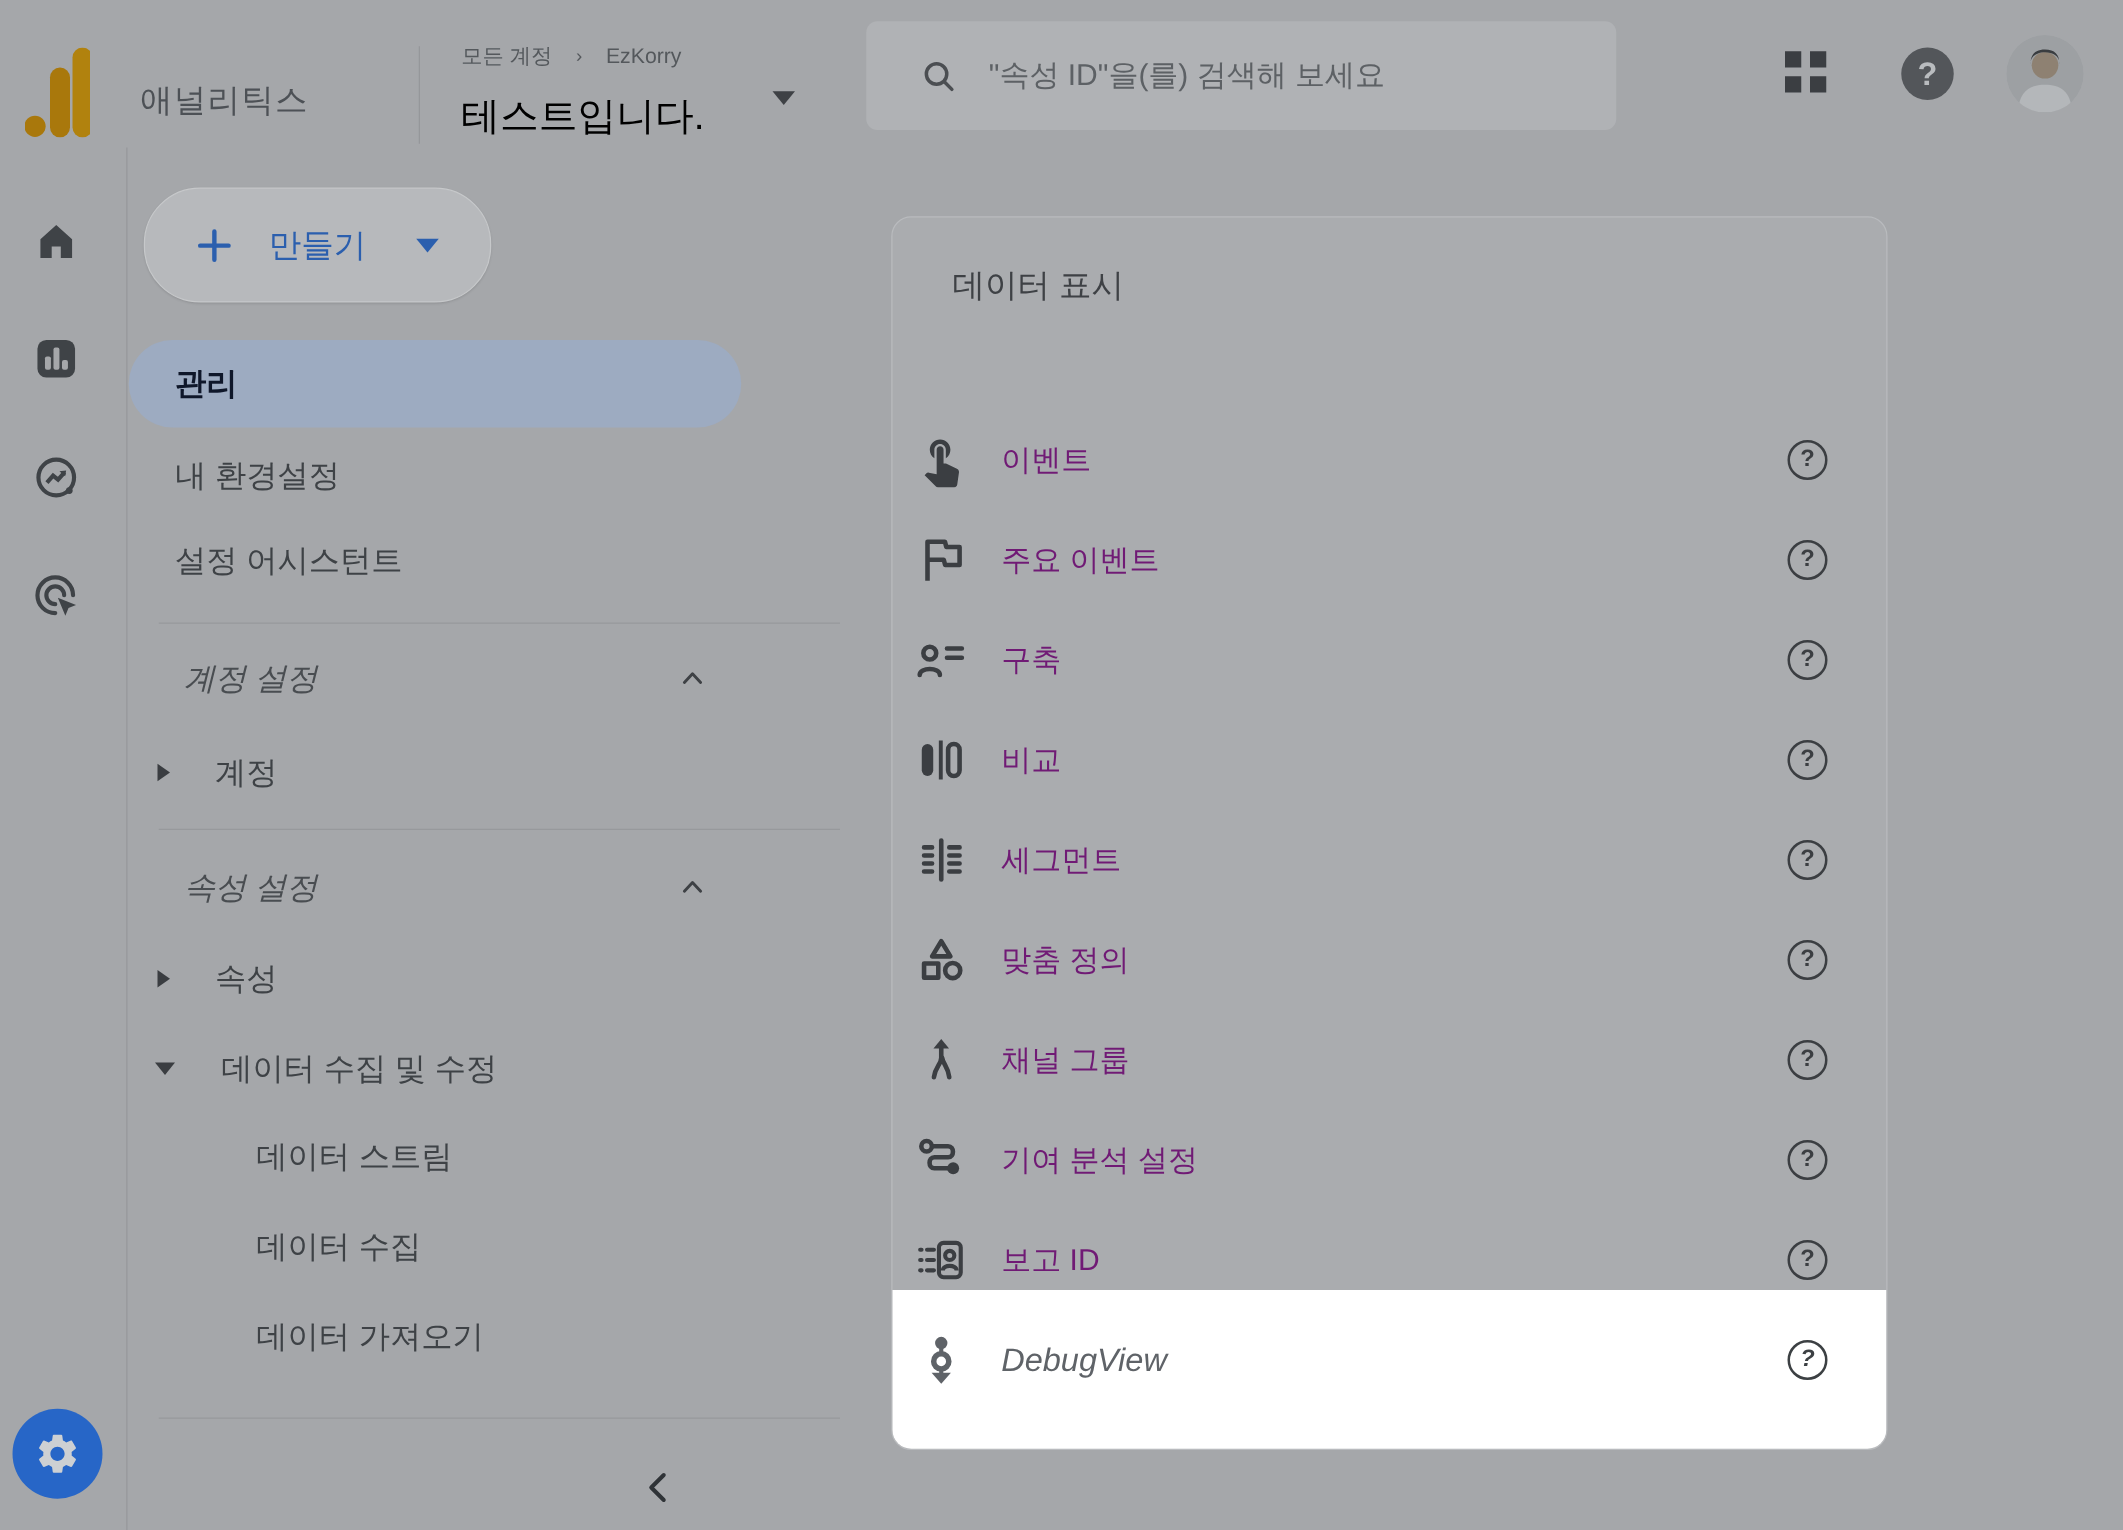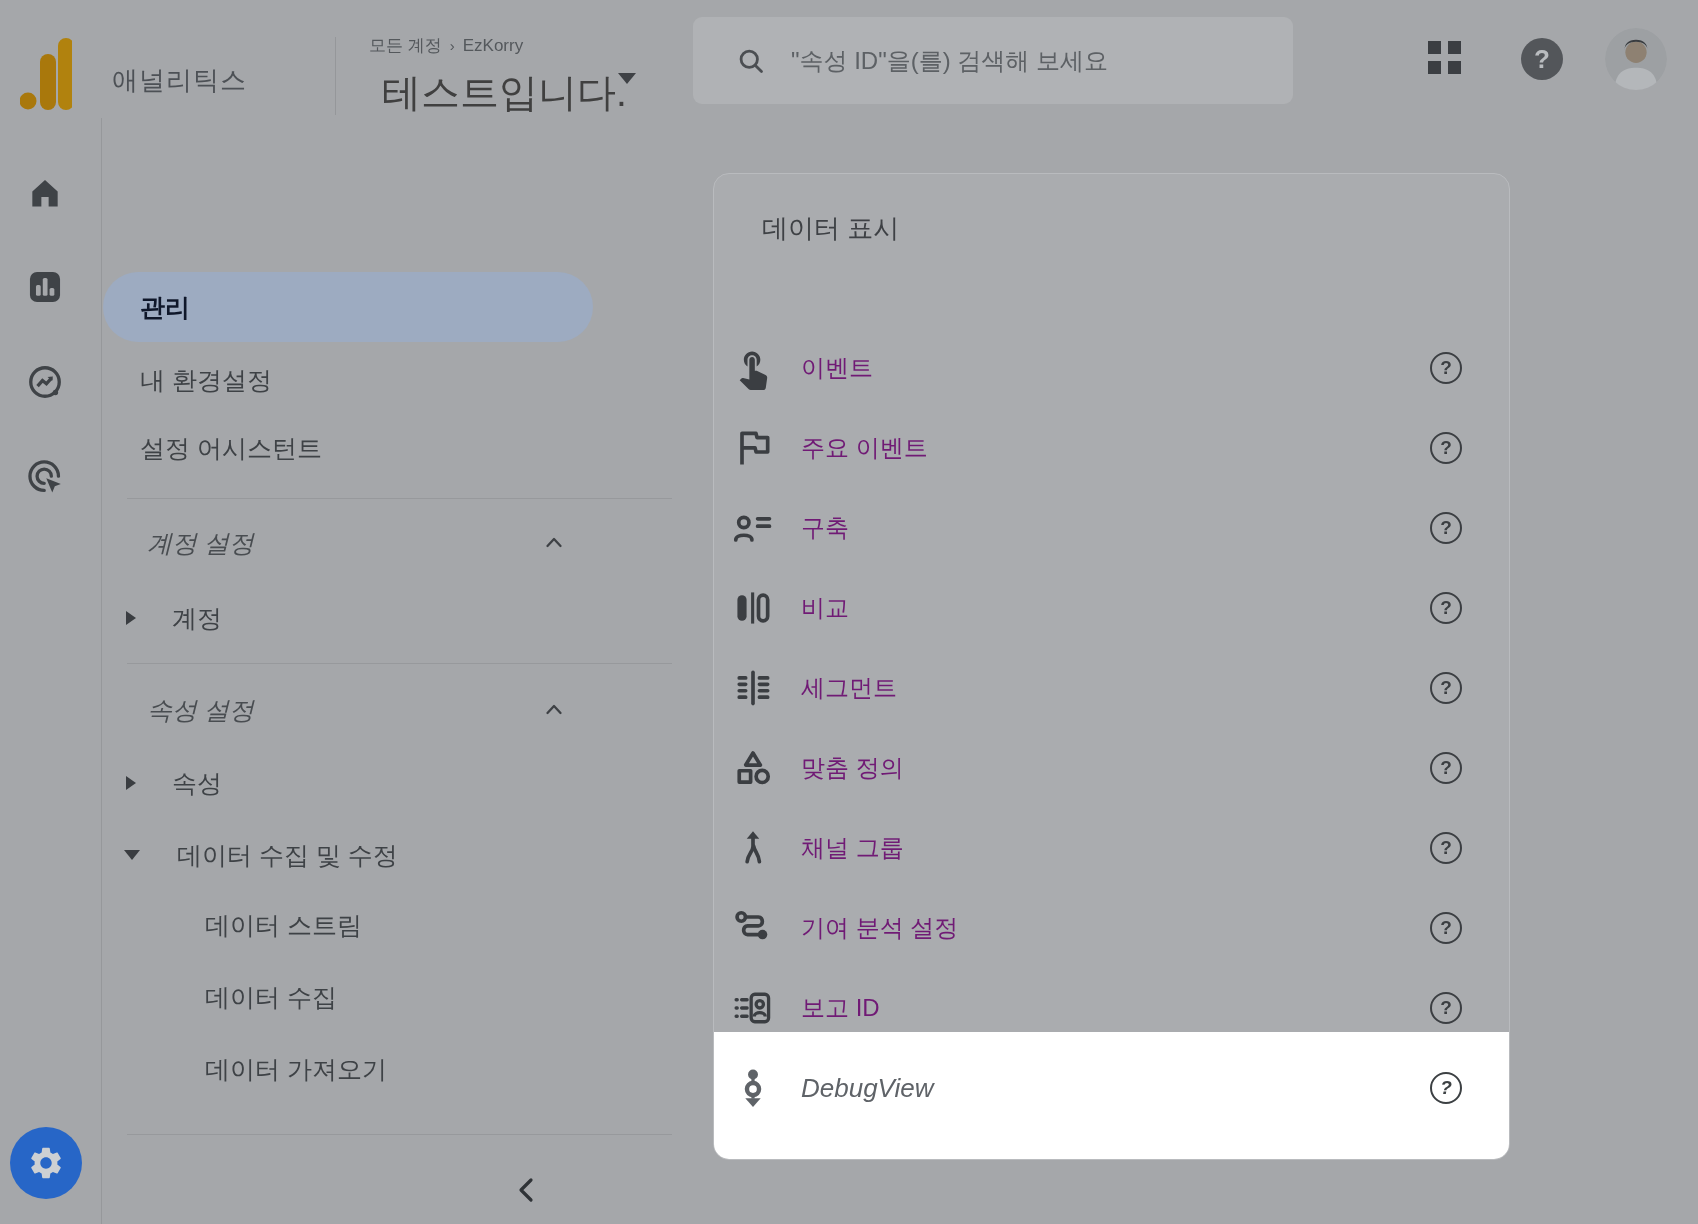--- a/index.html
+++ b/index.html
@@ -5,23 +5,23 @@
   html,body{margin:0;padding:0;background:#a5a7aa;}
   .stage{position:relative;width:1698px;height:1224px;background:#a5a7aa;overflow:hidden;
          font-family:"Liberation Sans","DejaVu Sans",sans-serif;color:#3e4246;}
   .abs{position:absolute;}
   .vc{transform:translateY(-50%);}
   .txt{white-space:nowrap;}
 
   
   .brand-name{left:112px;top:80px;font-size:26px;color:#4d5156;letter-spacing:1px;}
   .hdr-divider{left:335px;top:37px;width:1px;height:78px;background:#95979a;}
-  .crumb-top{left:369px;top:45px;font-size:17px;color:#54585c;display:flex;gap:8px;align-items:center;}
+  .crumb-top{left:369px;top:45px;font-size:17px;color:#54585c;display:flex;gap:19px;align-items:center;}
   .crumb-sep{font-size:15px;color:#54585c;}
-  .prop-name{left:382px;top:93px;font-size:39px;color:#404040;}
+  .prop-name{left:369px;top:93px;font-size:31px;color:#000000;}
   .prop-caret{left:618px;top:73px;width:0;height:0;border-left:9px solid transparent;
               border-right:9px solid transparent;border-top:11px solid #3e4145;}
   .searchbox{left:693px;top:17px;width:600px;height:87px;background:#b0b2b5;border-radius:9px;
              display:flex;align-items:center;}
   .searchbox svg{margin-left:44px;flex:0 0 auto;color:#4b4e52;}
   .search-input{flex:1;border:none;outline:none;background:transparent;font-size:24px;
                 padding-left:26px;color:#3c4043;font-family:inherit;}
   .search-input::placeholder{color:#5d6165;opacity:1;}
   .grid-icon{left:1428px;top:41px;width:34px;height:34px;display:grid;
              grid-template-columns:13px 13px;grid-template-rows:13px 13px;gap:7px;}
@@ -144,20 +144,27 @@
     <path d="M16 11.5 a4.5 4.5 0 1 0 -4.5 4.5" fill="none" stroke="currentColor" stroke-width="2.1" stroke-linecap="round"></path>
     <path d="M12.8 12.8 L22 16.4 L18.2 17.9 L16.6 21.8 Z" fill="currentColor"></path>
   </svg>
 
   <div class="abs gear-circle">
     <svg width="38" height="38" viewBox="0 0 24 24" fill="#cdd0d3">
       <path d="M19.14,12.94c0.04-0.3,0.06-0.61,0.06-0.94c0-0.32-0.02-0.64-0.07-0.94l2.03-1.58c0.18-0.14,0.23-0.41,0.12-0.61 l-1.92-3.32c-0.12-0.22-0.37-0.29-0.59-0.22l-2.39,0.96c-0.5-0.38-1.03-0.7-1.62-0.94L14.4,2.81c-0.04-0.24-0.24-0.41-0.48-0.41 h-3.84c-0.24,0-0.43,0.17-0.47,0.41L9.25,5.35C8.66,5.59,8.12,5.92,7.63,6.29L5.24,5.33c-0.22-0.08-0.47,0-0.59,0.22L2.74,8.87 C2.62,9.08,2.66,9.34,2.86,9.48l2.03,1.58C4.84,11.36,4.8,11.69,4.8,12s0.02,0.64,0.07,0.94l-2.03,1.58 c-0.18,0.14-0.23,0.41-0.12,0.61l1.92,3.32c0.12,0.22,0.37,0.29,0.59,0.22l2.39-0.96c0.5,0.38,1.03,0.7,1.62,0.94l0.36,2.54 c0.05,0.24,0.24,0.41,0.48,0.41h3.84c0.24,0,0.44-0.17,0.47-0.41l0.36-2.54c0.59-0.24,1.13-0.56,1.62-0.94l2.39,0.96 c0.22,0.08,0.47,0,0.59-0.22l1.92-3.32c0.12-0.22,0.07-0.47-0.12-0.61L19.14,12.94z M12,15.6c-1.98,0-3.6-1.62-3.6-3.6 s1.62-3.6,3.6-3.6s3.6,1.62,3.6,3.6S13.98,15.6,12,15.6z"></path>
     </svg>
   </div>
 
+  <div class="abs create-btn">
+    <svg class="create-plus" width="31" height="31" viewBox="0 0 30 30" stroke="currentColor" stroke-width="3.4" stroke-linecap="round">
+      <path d="M15 4 V26 M4 15 H26"></path>
+    </svg>
+    <span class="create-label txt">만들기</span>
+    <span class="create-caret"></span>
+  </div>
 
   <div class="abs admin-pill"></div>
   <div class="abs vc txt nav-item nav-selected" style="left:140px;top:307px">관리</div>
   <div class="abs vc txt nav-item" style="left:140px;top:380px">내 환경설정</div>
   <div class="abs vc txt nav-item" style="left:140px;top:448px">설정 어시스턴트</div>
 
   <div class="abs nav-divider" style="top:498px"></div>
 
   <div class="abs vc txt sec-title" style="left:147px;top:543px">계정 설정</div>
   <svg class="abs chev" style="left:544px;top:533px" width="20" height="20" viewBox="0 0 20 20" fill="none" stroke="currentColor" stroke-width="2.3" stroke-linecap="round" stroke-linejoin="round">

